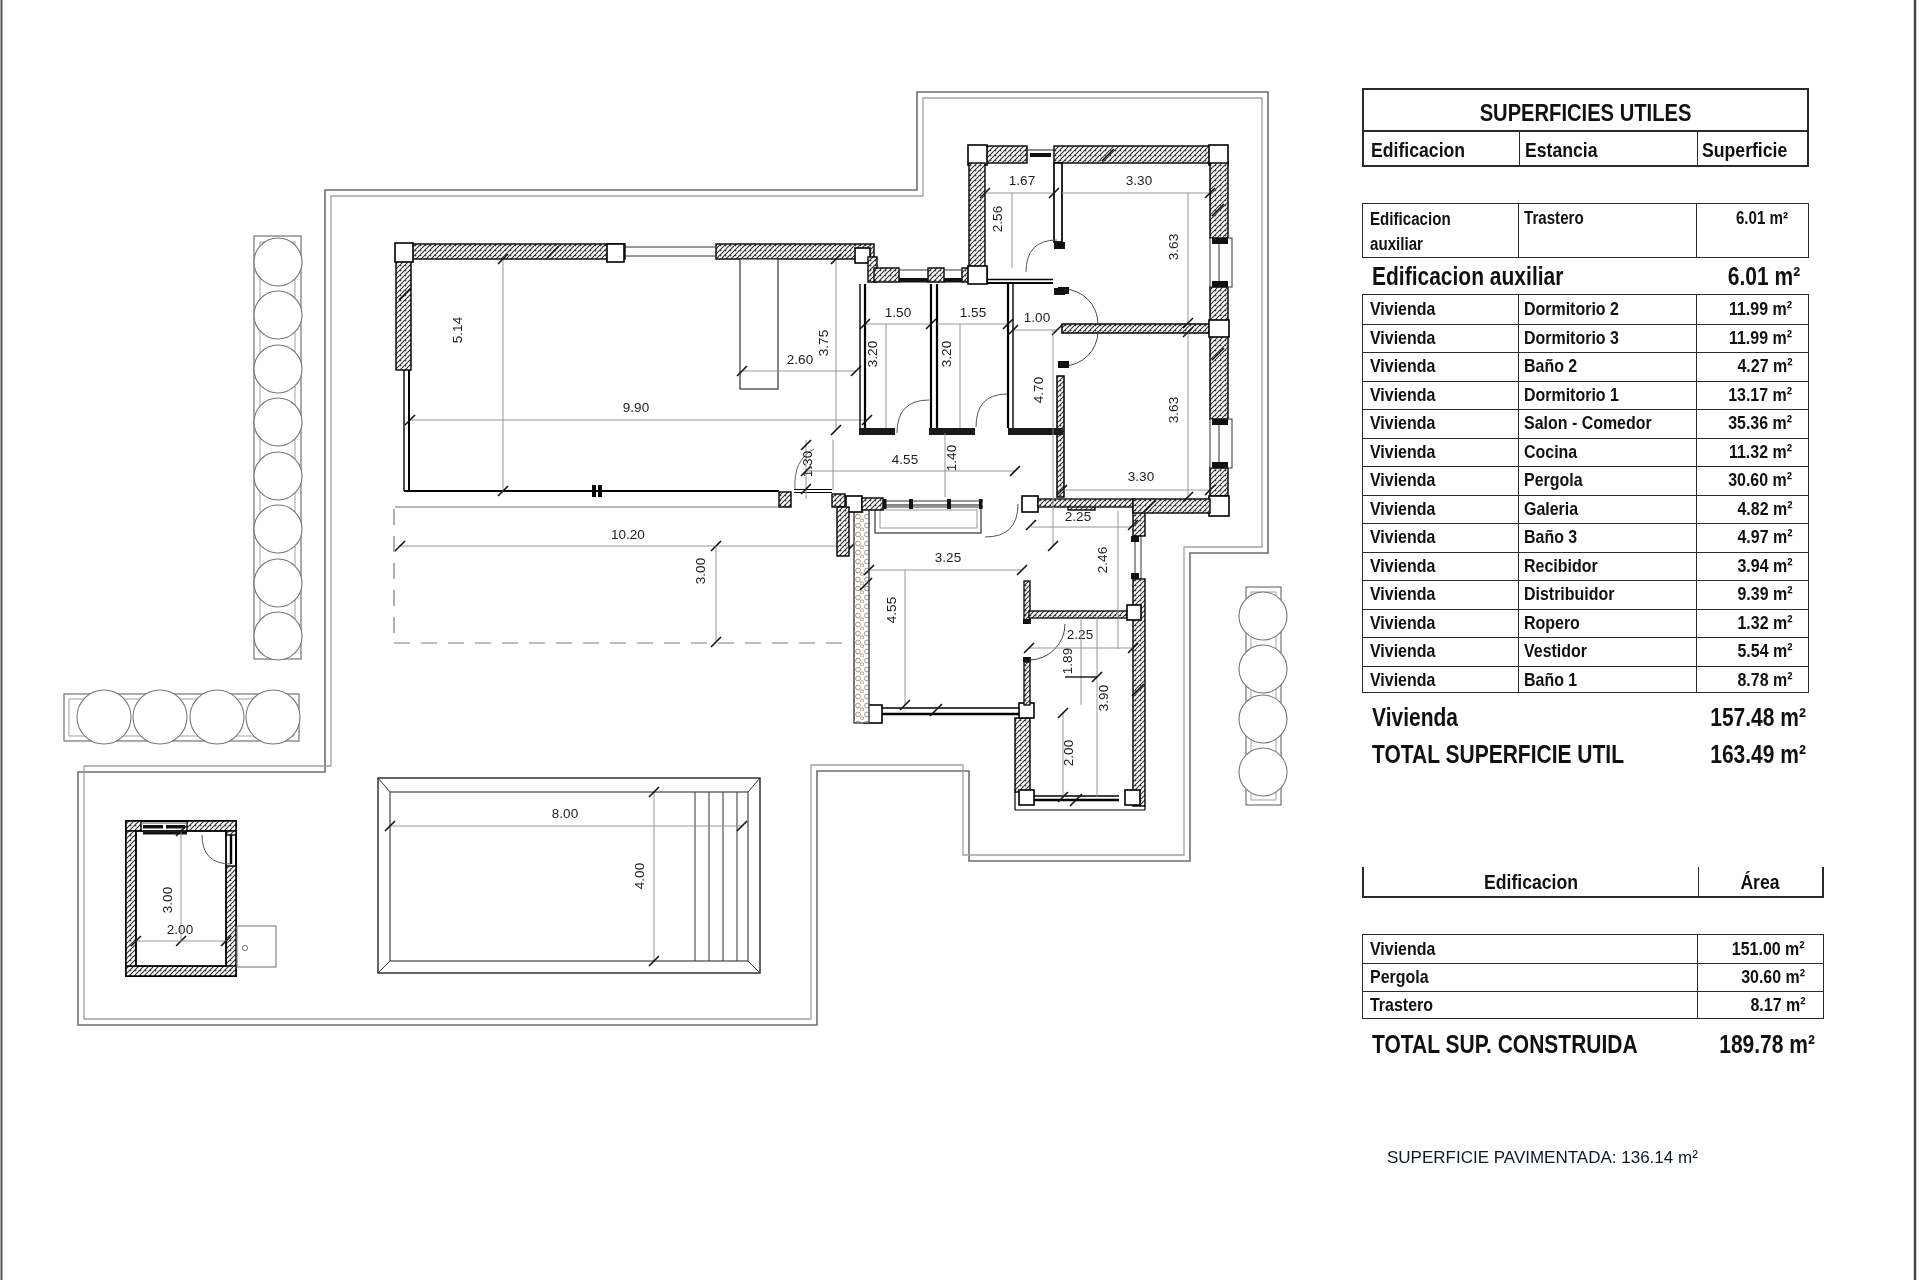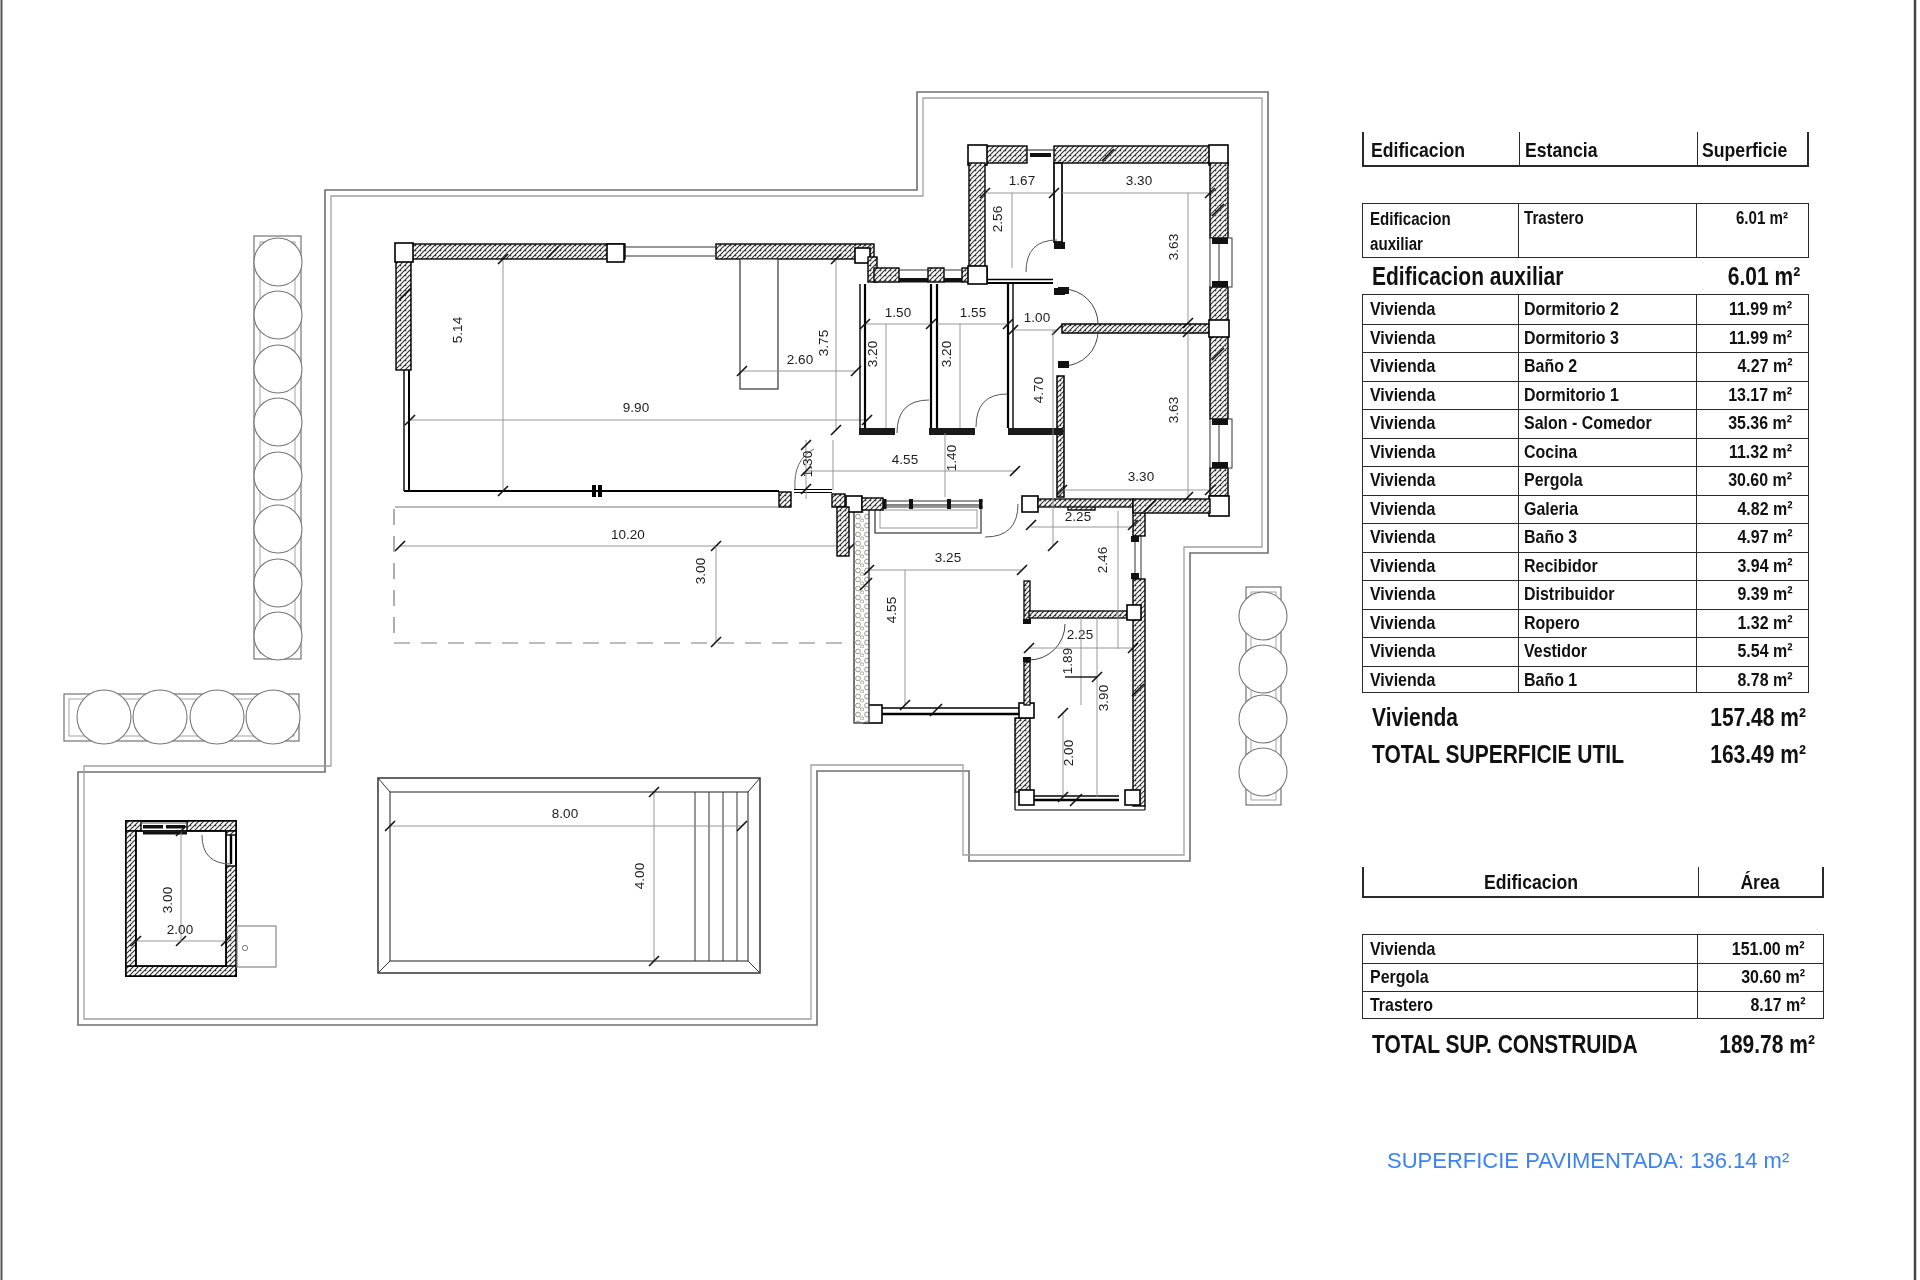--- a/index.html
+++ b/index.html
@@ -599,20 +599,23 @@
 <line x1="1212" y1="360" x2="1224" y2="348"></line>
 <line x1="1144" y1="512" x2="1156" y2="500"></line>
 <line x1="1132" y1="696" x2="1144" y2="684"></line>
 <line x1="860" y1="590" x2="872" y2="578"></line>
 <line x1="399" y1="300" x2="411" y2="288"></line>
 <line x1="930" y1="716" x2="942" y2="704"></line>
 <line x1="1070" y1="806" x2="1082" y2="794"></line>
 </g>
 </svg>
 
+<div class="tbl" style="left:1362px;top:88px;width:447px;height:44px;">
+  <div class="bt btc" style="left:0;right:0;top:9px;text-align:center;font-size:24px;">SUPERFICIES UTILES</div>
+</div>
 
 <div class="tbl" style="left:1362px;top:132px;width:447px;height:35px;border-top:none;">
   <div class="bt btl" style="left:7px;top:6px;font-size:21px;">Edificacion</div>
   <div class="bt btl" style="left:161px;top:6px;font-size:21px;">Estancia</div>
   <div class="bt btl" style="left:338px;top:6px;font-size:21px;">Superficie</div>
   <div style="position:absolute;left:155px;top:0;bottom:0;width:1px;background:#2a2a2a;"></div>
   <div style="position:absolute;left:333px;top:0;bottom:0;width:1px;background:#2a2a2a;"></div>
 </div>
 
 <div class="tbl" style="left:1362px;top:203px;width:447px;height:55px;border-width:1.5px;">
@@ -707,14 +710,14 @@
   <div class="bt btl" style="left:7px;top:31px;font-size:19px;">Pergola</div>
   <div class="bt btl" style="left:7px;top:59px;font-size:19px;">Trastero</div>
   <div class="bt btr" style="right:18px;top:3px;font-size:19px;">151.00 m²</div>
   <div class="bt btr" style="right:18px;top:31px;font-size:19px;">30.60 m²</div>
   <div class="bt btr" style="right:18px;top:59px;font-size:19px;">8.17 m²</div>
 </div>
 
 <div class="bt btl" style="left:1372px;top:1030px;font-size:25px;">TOTAL SUP. CONSTRUIDA</div>
 <div class="bt btr" style="right:calc(1920px - 1815px);top:1030px;font-size:25px;">189.78 m²</div>
 
-<div style="position:absolute;left:1387px;top:1148px;font-size:22px;color:#3b82f6;">SUPERFICIE PAVIMENTADA: 136.14 m²</div>
+<div style="position:absolute;left:1387px;top:1148px;font-size:17px;color:#0f172a;">SUPERFICIE PAVIMENTADA: 136.14 m²</div>
 </div>
 
 </body></html>

